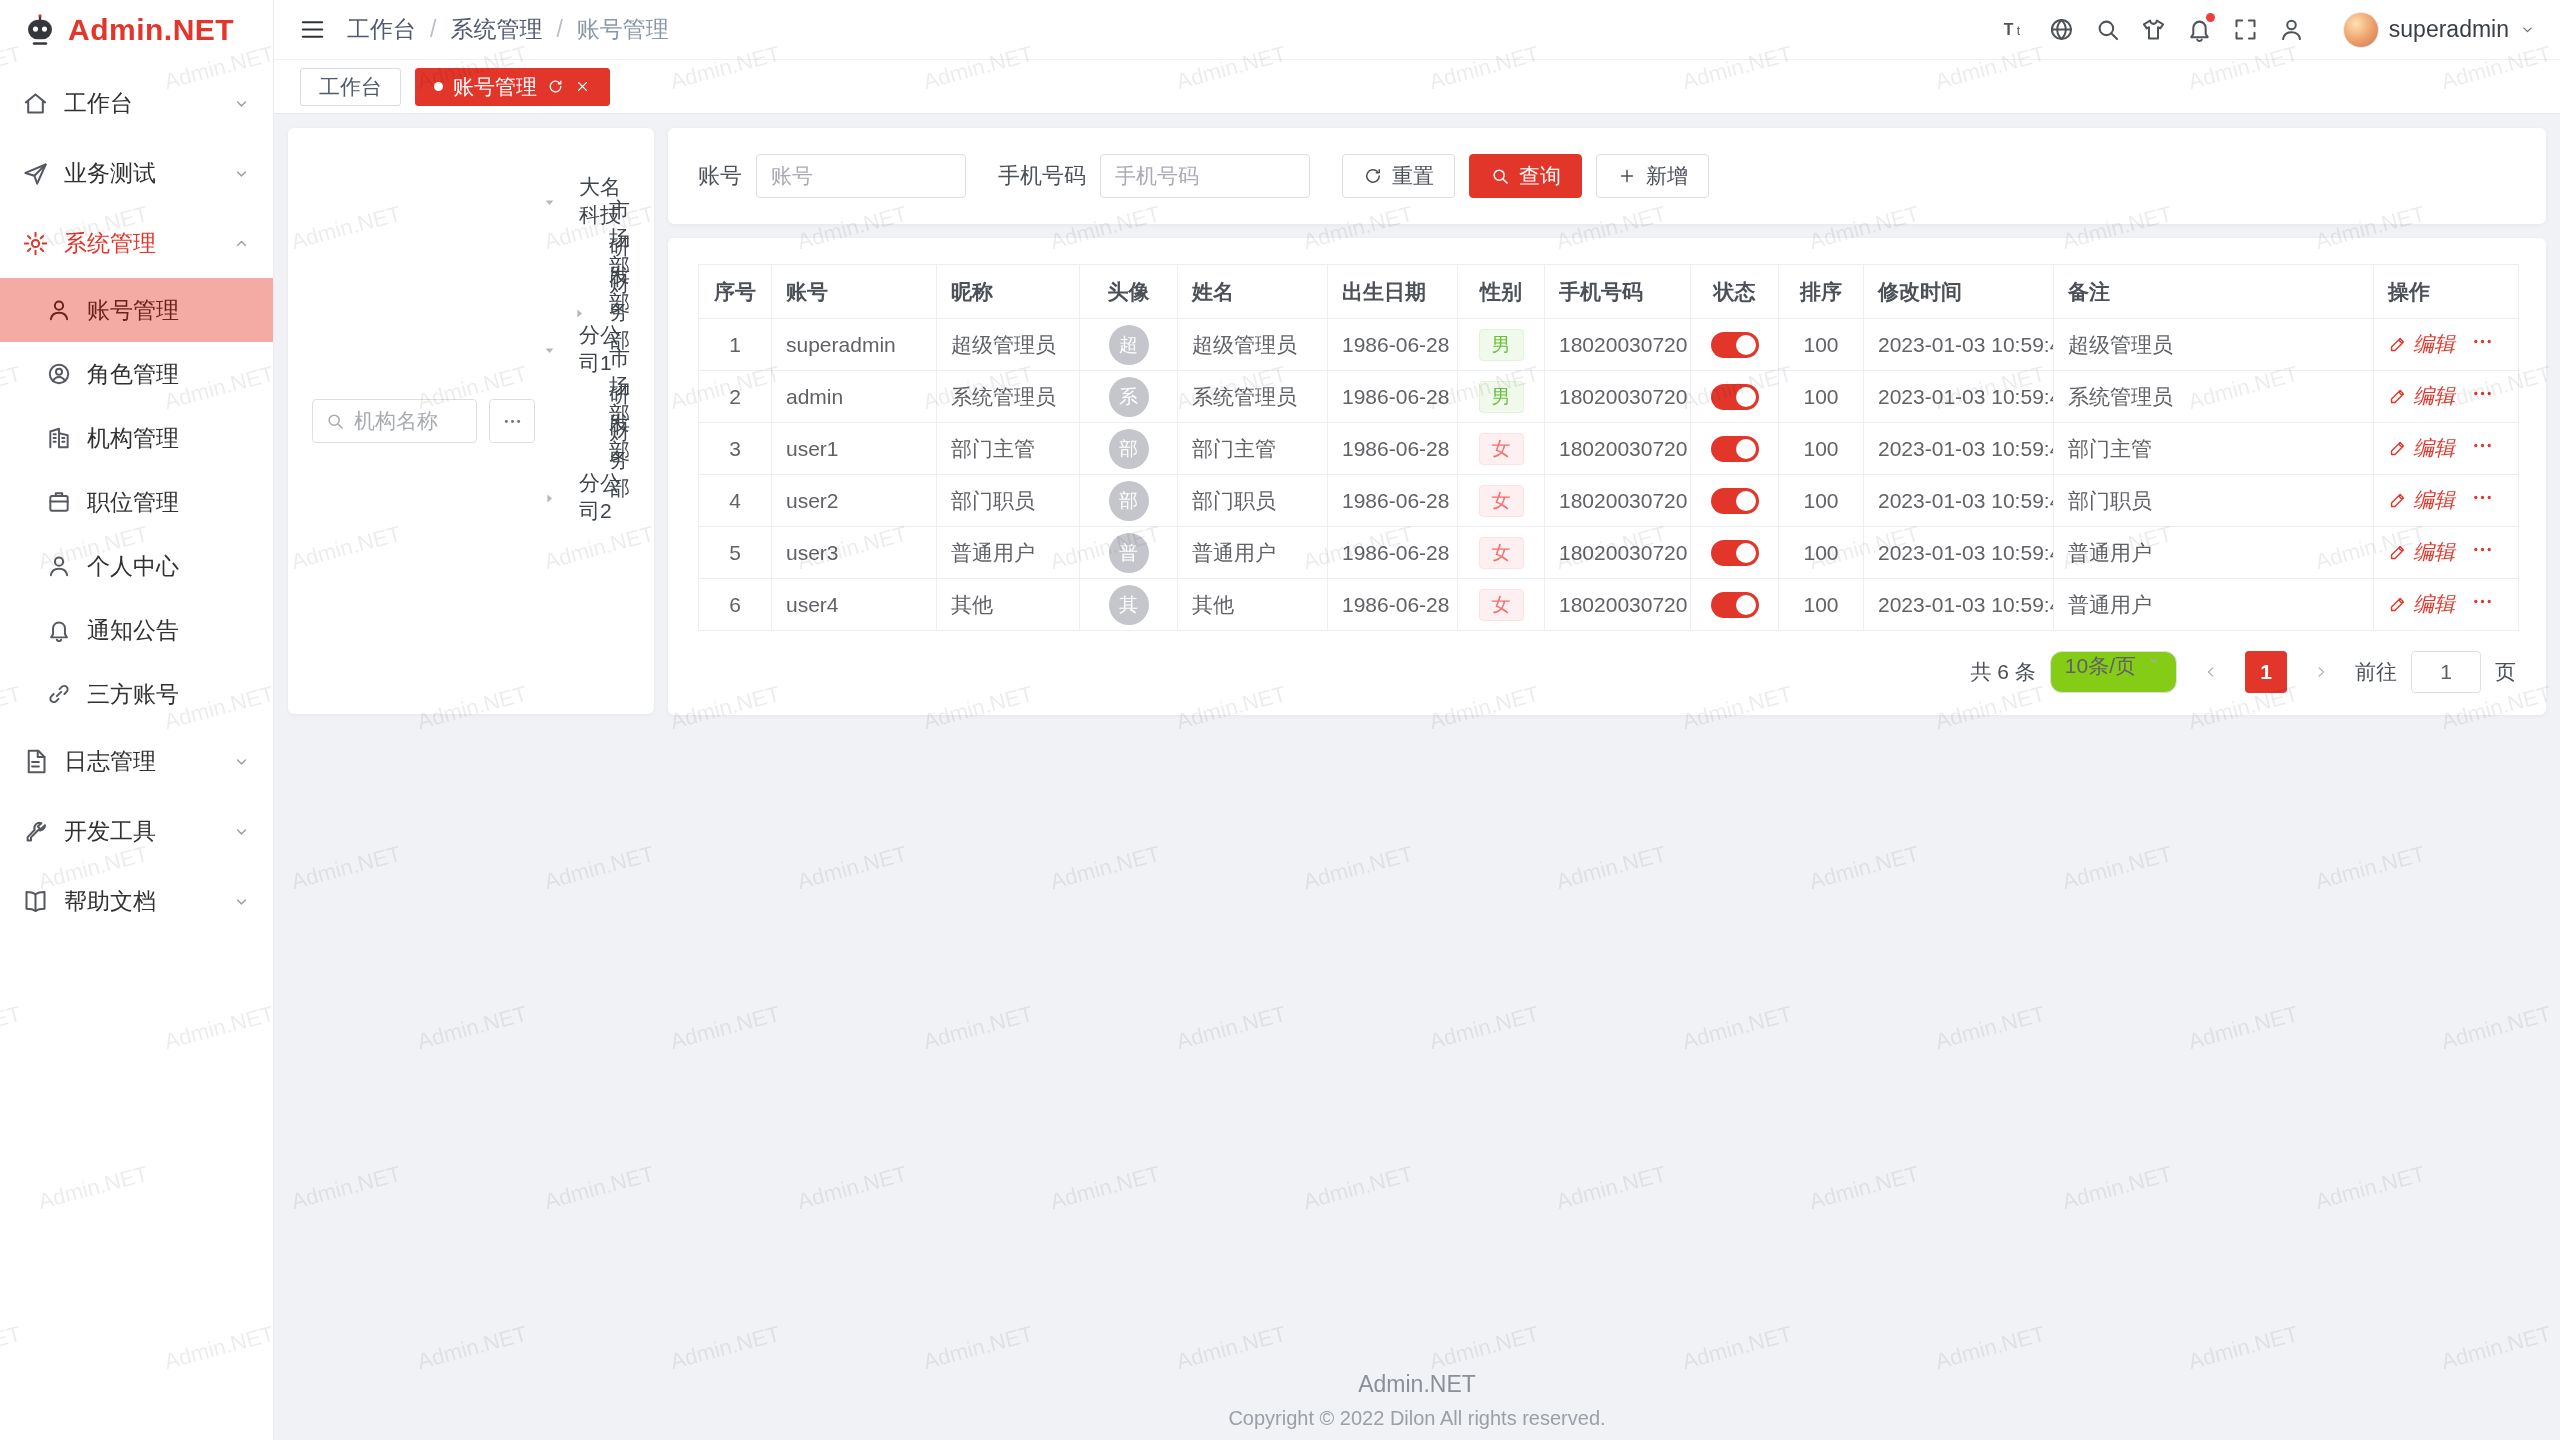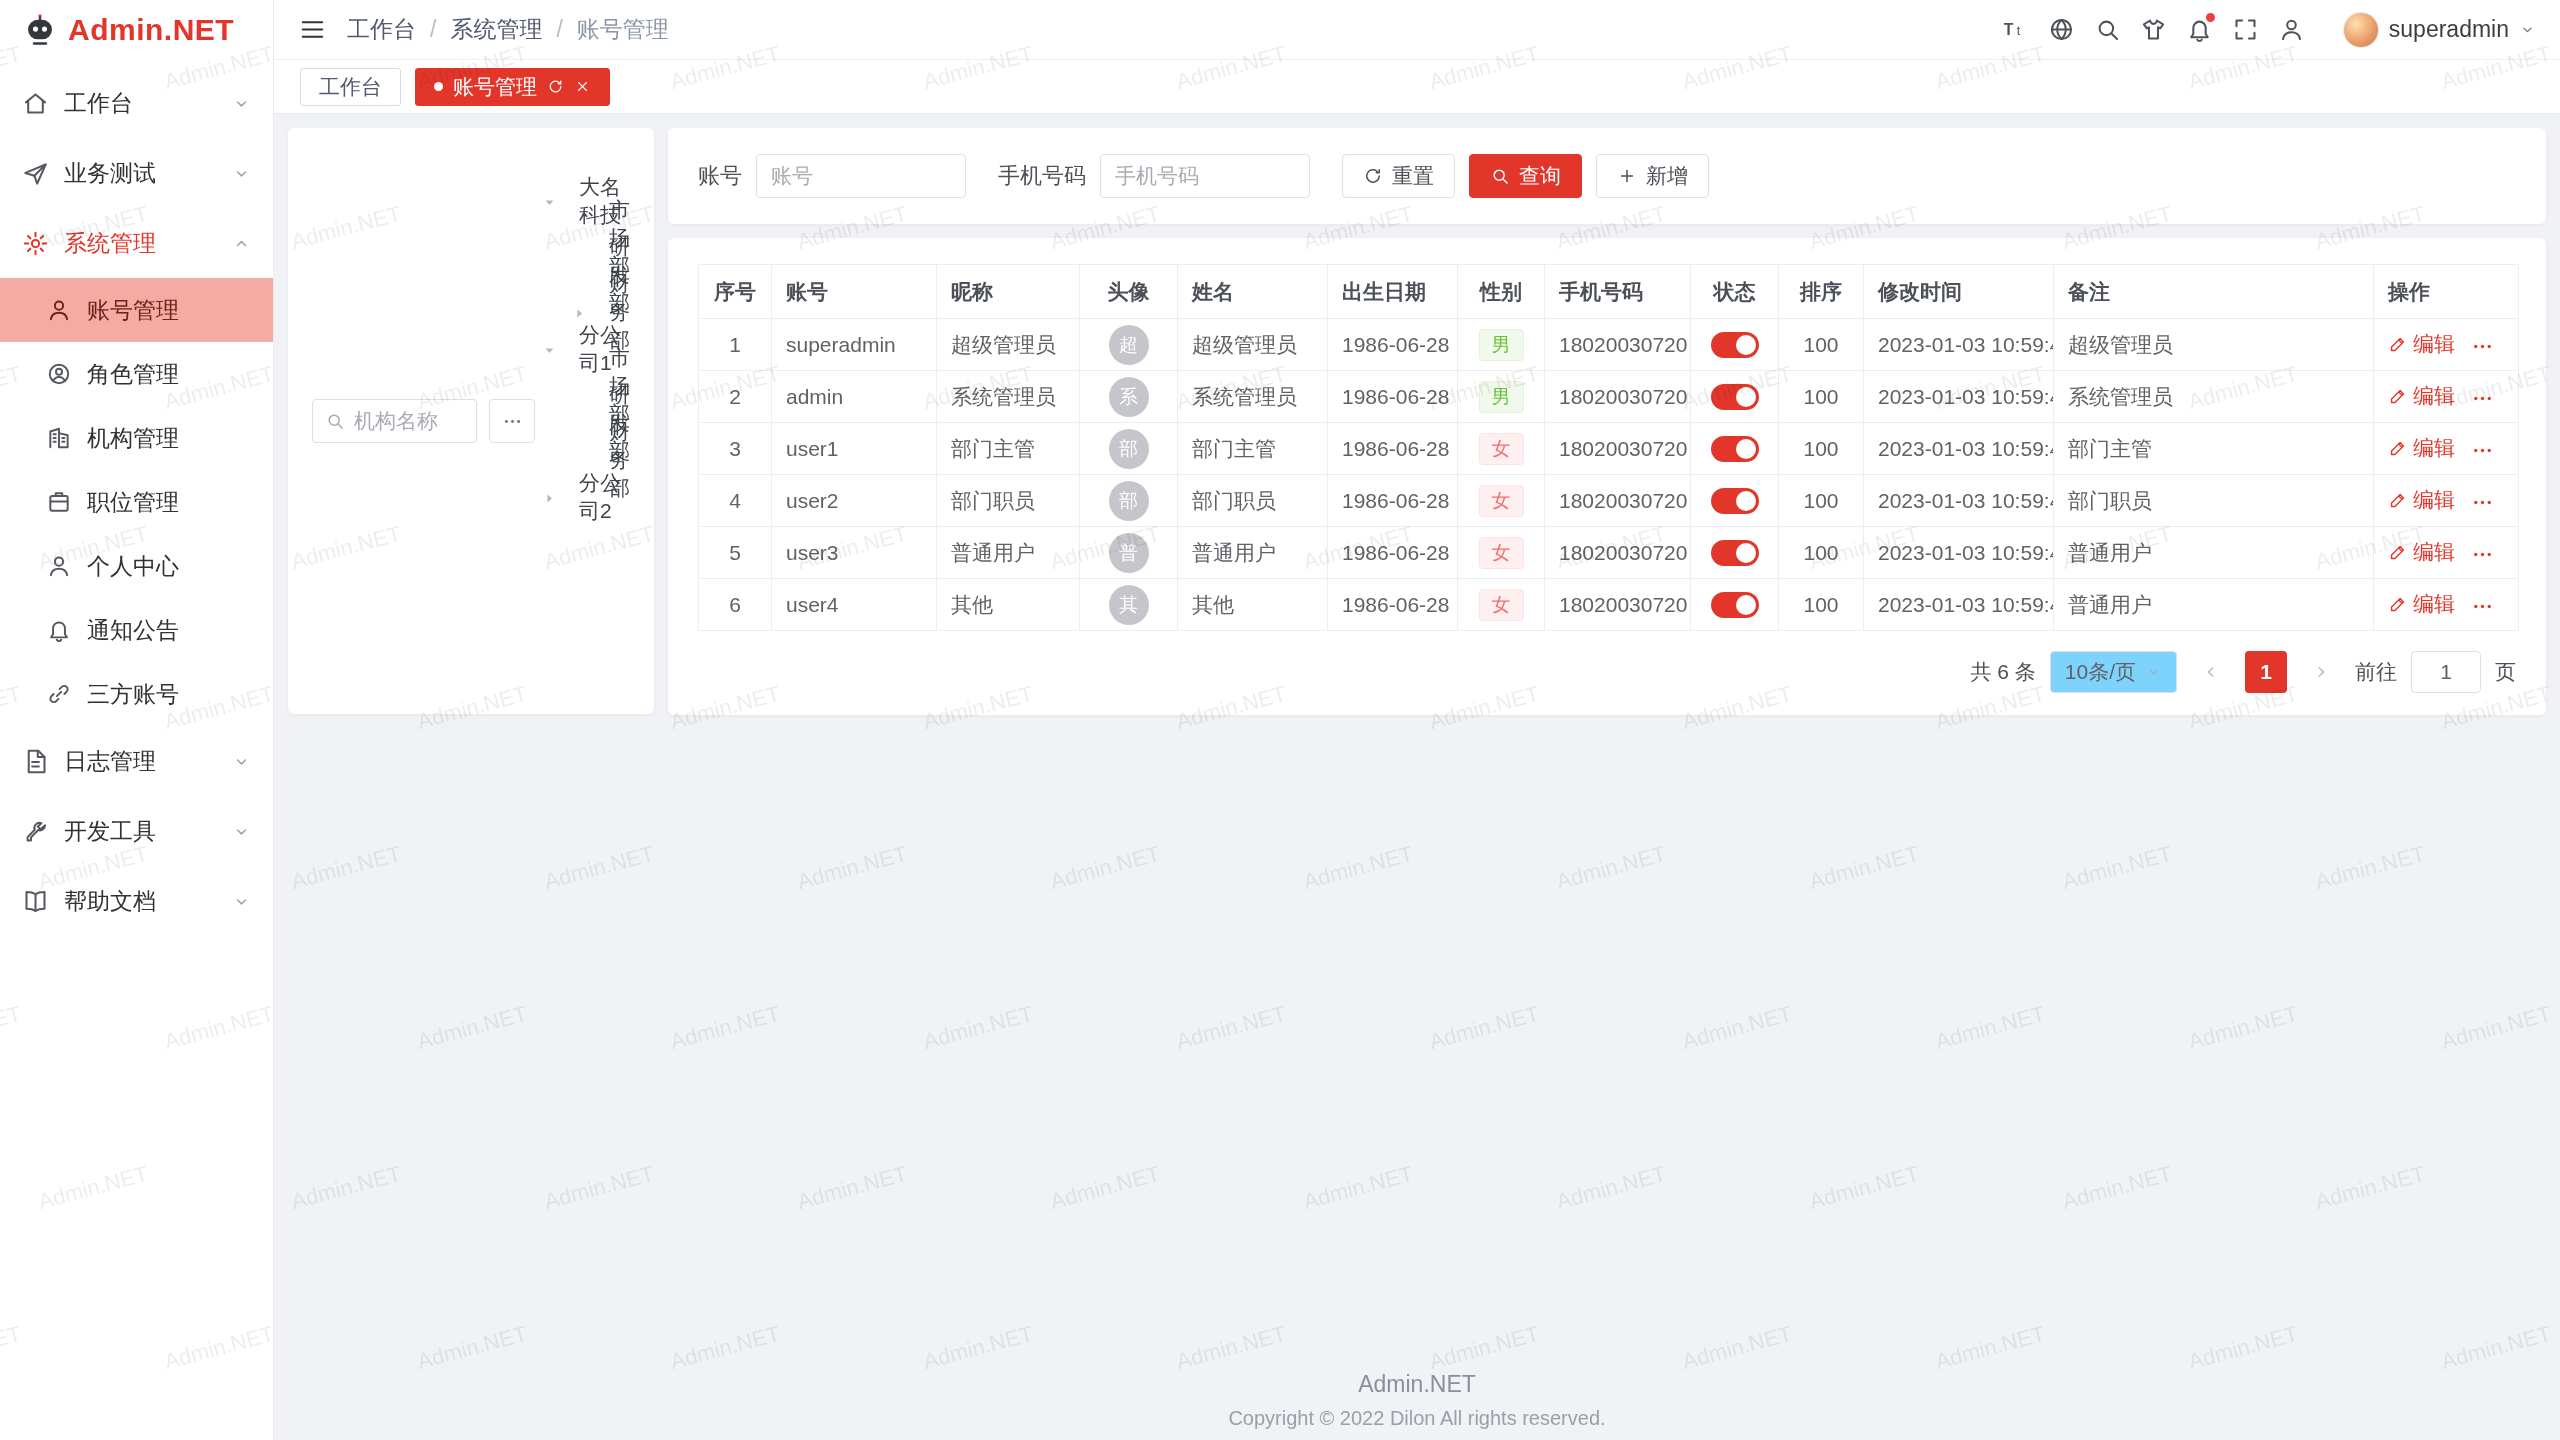--- a/index.html
+++ b/index.html
@@ -101,28 +101,28 @@
   th{height:54px;font-weight:600;color:#4c5158;background:#fff;border:1px solid var(--border);padding:0 14px;text-align:left;white-space:nowrap;}
   td{height:52px;border:1px solid var(--border);padding:0 14px;white-space:nowrap;overflow:hidden;}
   .tbl-avatar{display:inline-flex;width:40px;height:40px;border-radius:50%;background:#c4c6cc;color:#fff;align-items:center;justify-content:center;font-size:19px;vertical-align:middle;}
   .tag{display:inline-block;padding:1px 12px;border-radius:4px;font-size:19px;line-height:28px;}
   .tag.male{color:#67c23a;background:#f0f9eb;border:1px solid #e1f3d8;}
   .tag.female{color:#f56c6c;background:#fef0f0;border:1px solid #fde2e2;}
   .switch{display:inline-block;width:48px;height:26px;border-radius:13px;background:#c0c4cc;position:relative;vertical-align:middle;cursor:pointer;}
   .switch.on{background:var(--accent);}
   .switch::after{content:'';position:absolute;left:3px;top:3px;width:20px;height:20px;border-radius:50%;background:#fff;}
   .switch.on::after{left:auto;right:3px;}
-  .ops{display:inline-flex;align-items:flex-end;}
+  .ops{display:inline-flex;align-items:flex-start;font-style:italic;}
   .op-edit{color:var(--accent);display:inline-flex;align-items:center;gap:6px;cursor:pointer;}
   .op-edit .icon{width:19px;height:19px;}
   .op-more{color:var(--accent);margin-left:16px;cursor:pointer;display:inline-flex;width:23px;height:23px;}
 
   
   .pagination{display:flex;justify-content:flex-end;align-items:center;gap:14px;margin-top:20px;font-size:21px;color:#4c5158;}
-  .pg-size{height:42px;border:1px solid #dcdfe6;border-radius:4px;padding:0 14px;display:flex;align-items:center;gap:10px;color:var(--txt2);cursor:pointer;background:#7dd3fc;}
+  .pg-size{height:42px;border:1px solid #dcdfe6;border-radius:12px;padding:0 14px;display:flex;gap:10px;color:var(--txt2);cursor:pointer;background:#84cc16;}
   .pg-size .icon{width:16px;height:16px;color:#a8abb2;}
   .pg-btn{width:40px;height:42px;display:flex;align-items:center;justify-content:center;color:#aeb3ba;cursor:pointer;}
   .pg-btn .icon{width:18px;height:18px;}
   .pg-page{min-width:42px;height:42px;background:var(--accent);color:#fff;display:flex;align-items:center;justify-content:center;border-radius:4px;font-weight:600;cursor:pointer;}
   .pg-goto{width:70px;height:42px;border:1px solid #dcdfe6;border-radius:4px;text-align:center;font-size:21px;color:var(--txt2);font-family:inherit;outline:none;}
 
   
   .footer{position:absolute;bottom:10px;left:0;right:0;text-align:center;pointer-events:none;}
   .footer-title{font-size:23px;color:#8a8f99;margin-bottom:9px;}
   .footer-copy{font-size:20px;color:#9ba0a8;}

